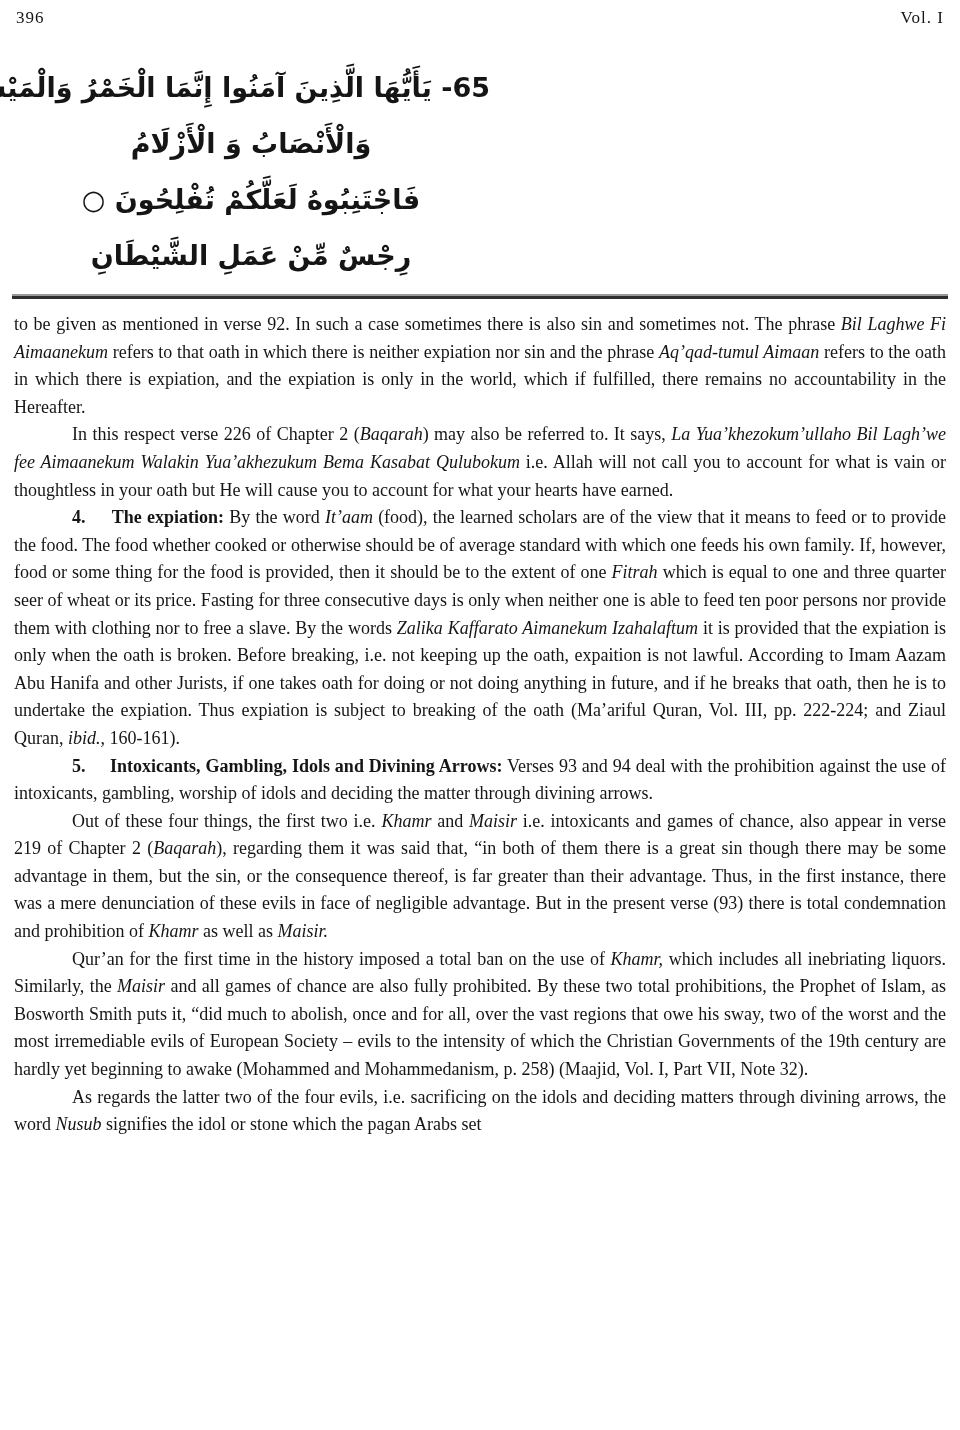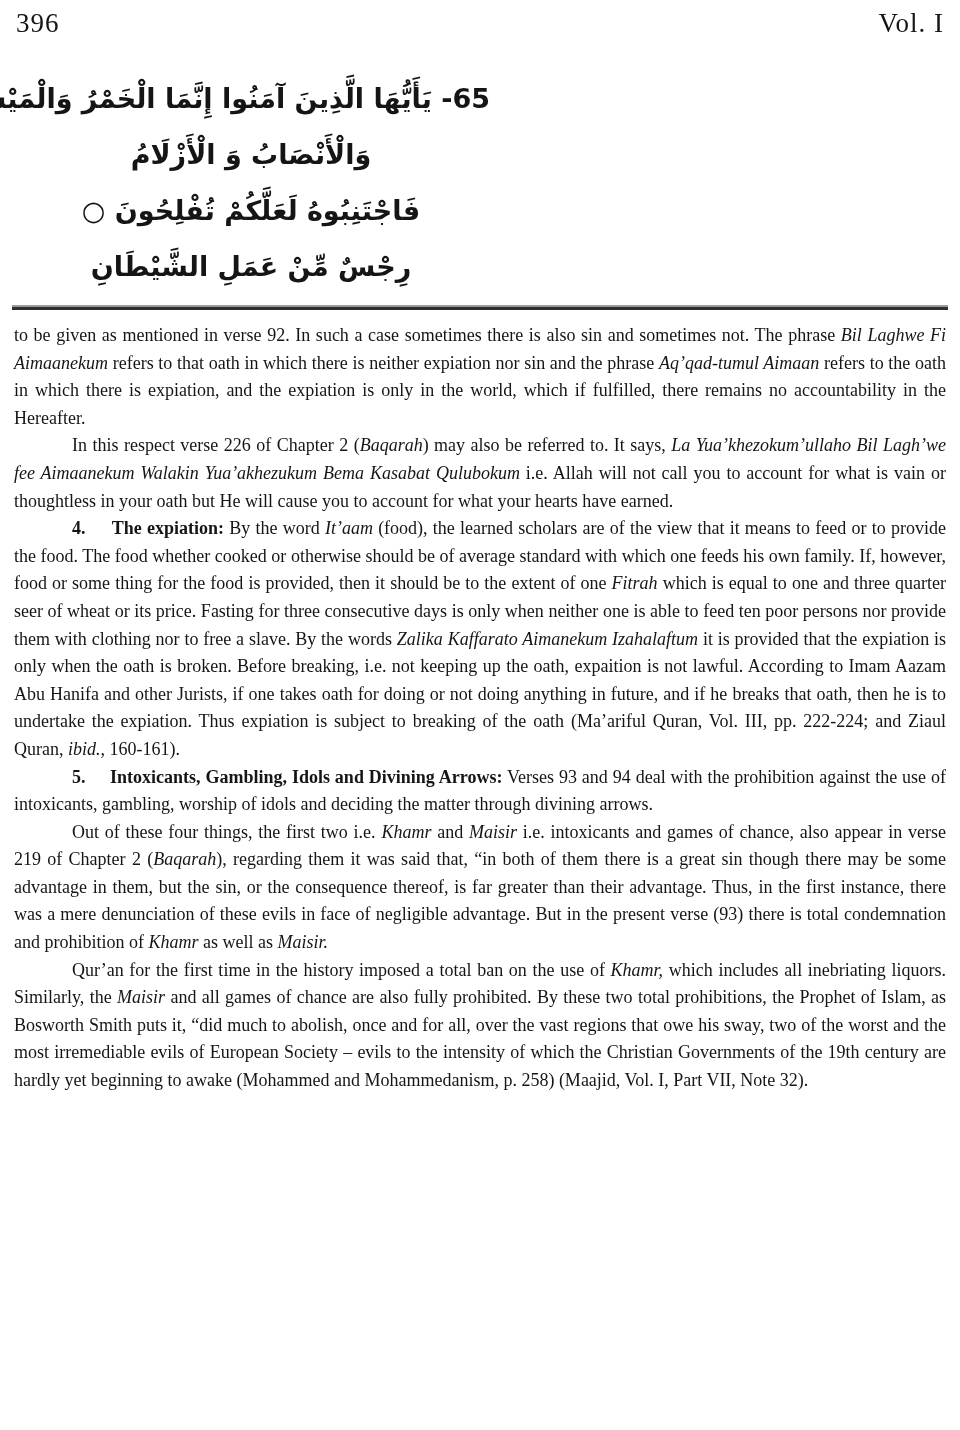--- a/index.html
+++ b/index.html
@@ -13,21 +13,21 @@
     font-family: "Liberation Serif", serif;
     overflow: hidden;
     box-sizing: border-box;
     padding: 6px 12px 0 12px;
   }
   
   .hdr {
     display: flex;
     align-items: baseline;
     justify-content: space-between;
-    font-size: 27px;
+    font-size: 17px;
     padding: 2px 4px 0 4px;
   }
   .hdr .pageno { font-weight: normal; letter-spacing: 1px; }
   .hdr .rtitle { font-style: italic; letter-spacing: 1px; word-spacing: 6px; }
   .hdr .vol { letter-spacing: 1px; }
   
   .verse {
     display: flex;
     justify-content: space-between;
     margin-top: 28px;
@@ -94,15 +94,16 @@
 
   <hr class="rule">
 
   <main class="bodytext" id="body-paragraphs">
       <p class=""><span>to be given as mentioned in verse 92. In such a case sometimes there is also sin and sometimes not. The phrase </span><span class="it">Bil Laghwe Fi Aimaanekum</span><span> refers to that oath in which there is neither expiation nor sin and the phrase </span><span class="it">Aq’qad-tumul Aimaan</span><span> refers to the oath in which there is expiation, and the expiation is only in the world, which if fulfilled, there remains no accountability in the Hereafter.</span></p>
       <p class="indent"><span>In this respect verse 226 of Chapter 2 (</span><span class="it">Baqarah</span><span>) may also be referred to. It says, </span><span class="it">La Yua’khezokum’ullaho Bil Lagh’we fee Aimaanekum Walakin Yua’akhezukum Bema Kasabat Qulubokum</span><span> i.e. Allah will not call you to account for what is vain or thoughtless in your oath but He will cause you to account for what your hearts have earned.</span></p>
       <p class="indent"><span class="bd">4.&nbsp;&nbsp;&nbsp;&nbsp;&nbsp;The expiation:</span><span> By the word </span><span class="it">It’aam</span><span> (food), the learned scholars are of the view that it means to feed or to provide the food. The food whether cooked or otherwise should be of average standard with which one feeds his own family. If, however, food or some thing for the food is provided, then it should be to the extent of one </span><span class="it">Fitrah</span><span> which is equal to one and three quarter seer of wheat or its price. Fasting for three consecutive days is only when neither one is able to feed ten poor persons nor provide them with clothing nor to free a slave. By the words </span><span class="it">Zalika Kaffarato Aimanekum Izahalaftum</span><span> it is provided that the expiation is only when the oath is broken. Before breaking, i.e. not keeping up the oath, expaition is not lawful. According to Imam Aazam Abu Hanifa and other Jurists, if one takes oath for doing or not doing anything in future, and if he breaks that oath, then he is to undertake the expiation. Thus expiation is subject to breaking of the oath (Ma’ariful Quran, Vol. III, pp. 222-224; and Ziaul Quran, </span><span class="it">ibid.,</span><span> 160-161).</span></p>
       <p class="indent"><span class="bd">5.&nbsp;&nbsp;&nbsp;&nbsp;&nbsp;Intoxicants, Gambling, Idols and Divining Arrows:</span><span> Verses 93 and 94 deal with the prohibition against the use of  intoxicants, gambling, worship of idols and deciding the matter through divining arrows.</span></p>
       <p class="indent"><span>Out of these four things, the first two i.e. </span><span class="it">Khamr</span><span> and </span><span class="it">Maisir</span><span> i.e. intoxicants and games of chance, also appear in verse 219 of Chapter 2 (</span><span class="it">Baqarah</span><span>), regarding them it was said that, “in both of them there is a great sin though there may be some advantage in them, but the sin, or the consequence thereof, is far greater than their advantage. Thus, in the first instance, there was a mere denunciation of these evils in face of negligible advantage. But in the present verse (93) there is total condemnation and prohibition of </span><span class="it">Khamr</span><span> as well as </span><span class="it">Maisir.</span></p>
       <p class="indent"><span>Qur’an for the first time in the history imposed a total ban on the use of </span><span class="it">Khamr,</span><span> which includes all inebriating liquors. Similarly, the </span><span class="it">Maisir</span><span> and all games of chance are also fully prohibited. By these two total prohibitions, the Prophet of Islam, as Bosworth Smith puts it, “did much to abolish, once and for all, over the vast regions that owe his sway, two of the worst and the most irremediable evils of European Society – evils to the intensity of which the Christian Governments of the 19th century are hardly yet beginning to awake (Mohammed and Mohammedanism, p. 258) (Maajid, Vol. I, Part VII, Note 32).</span></p>
+      <p class="indent"><span>As regards the latter two of the four evils, i.e. sacrificing on the idols and deciding matters through divining arrows, the word </span><span class="it">Nusub</span><span> signifies the idol or stone which the pagan Arabs set</span></p>
     </main>
 
 </div>
 
 </body></html>

